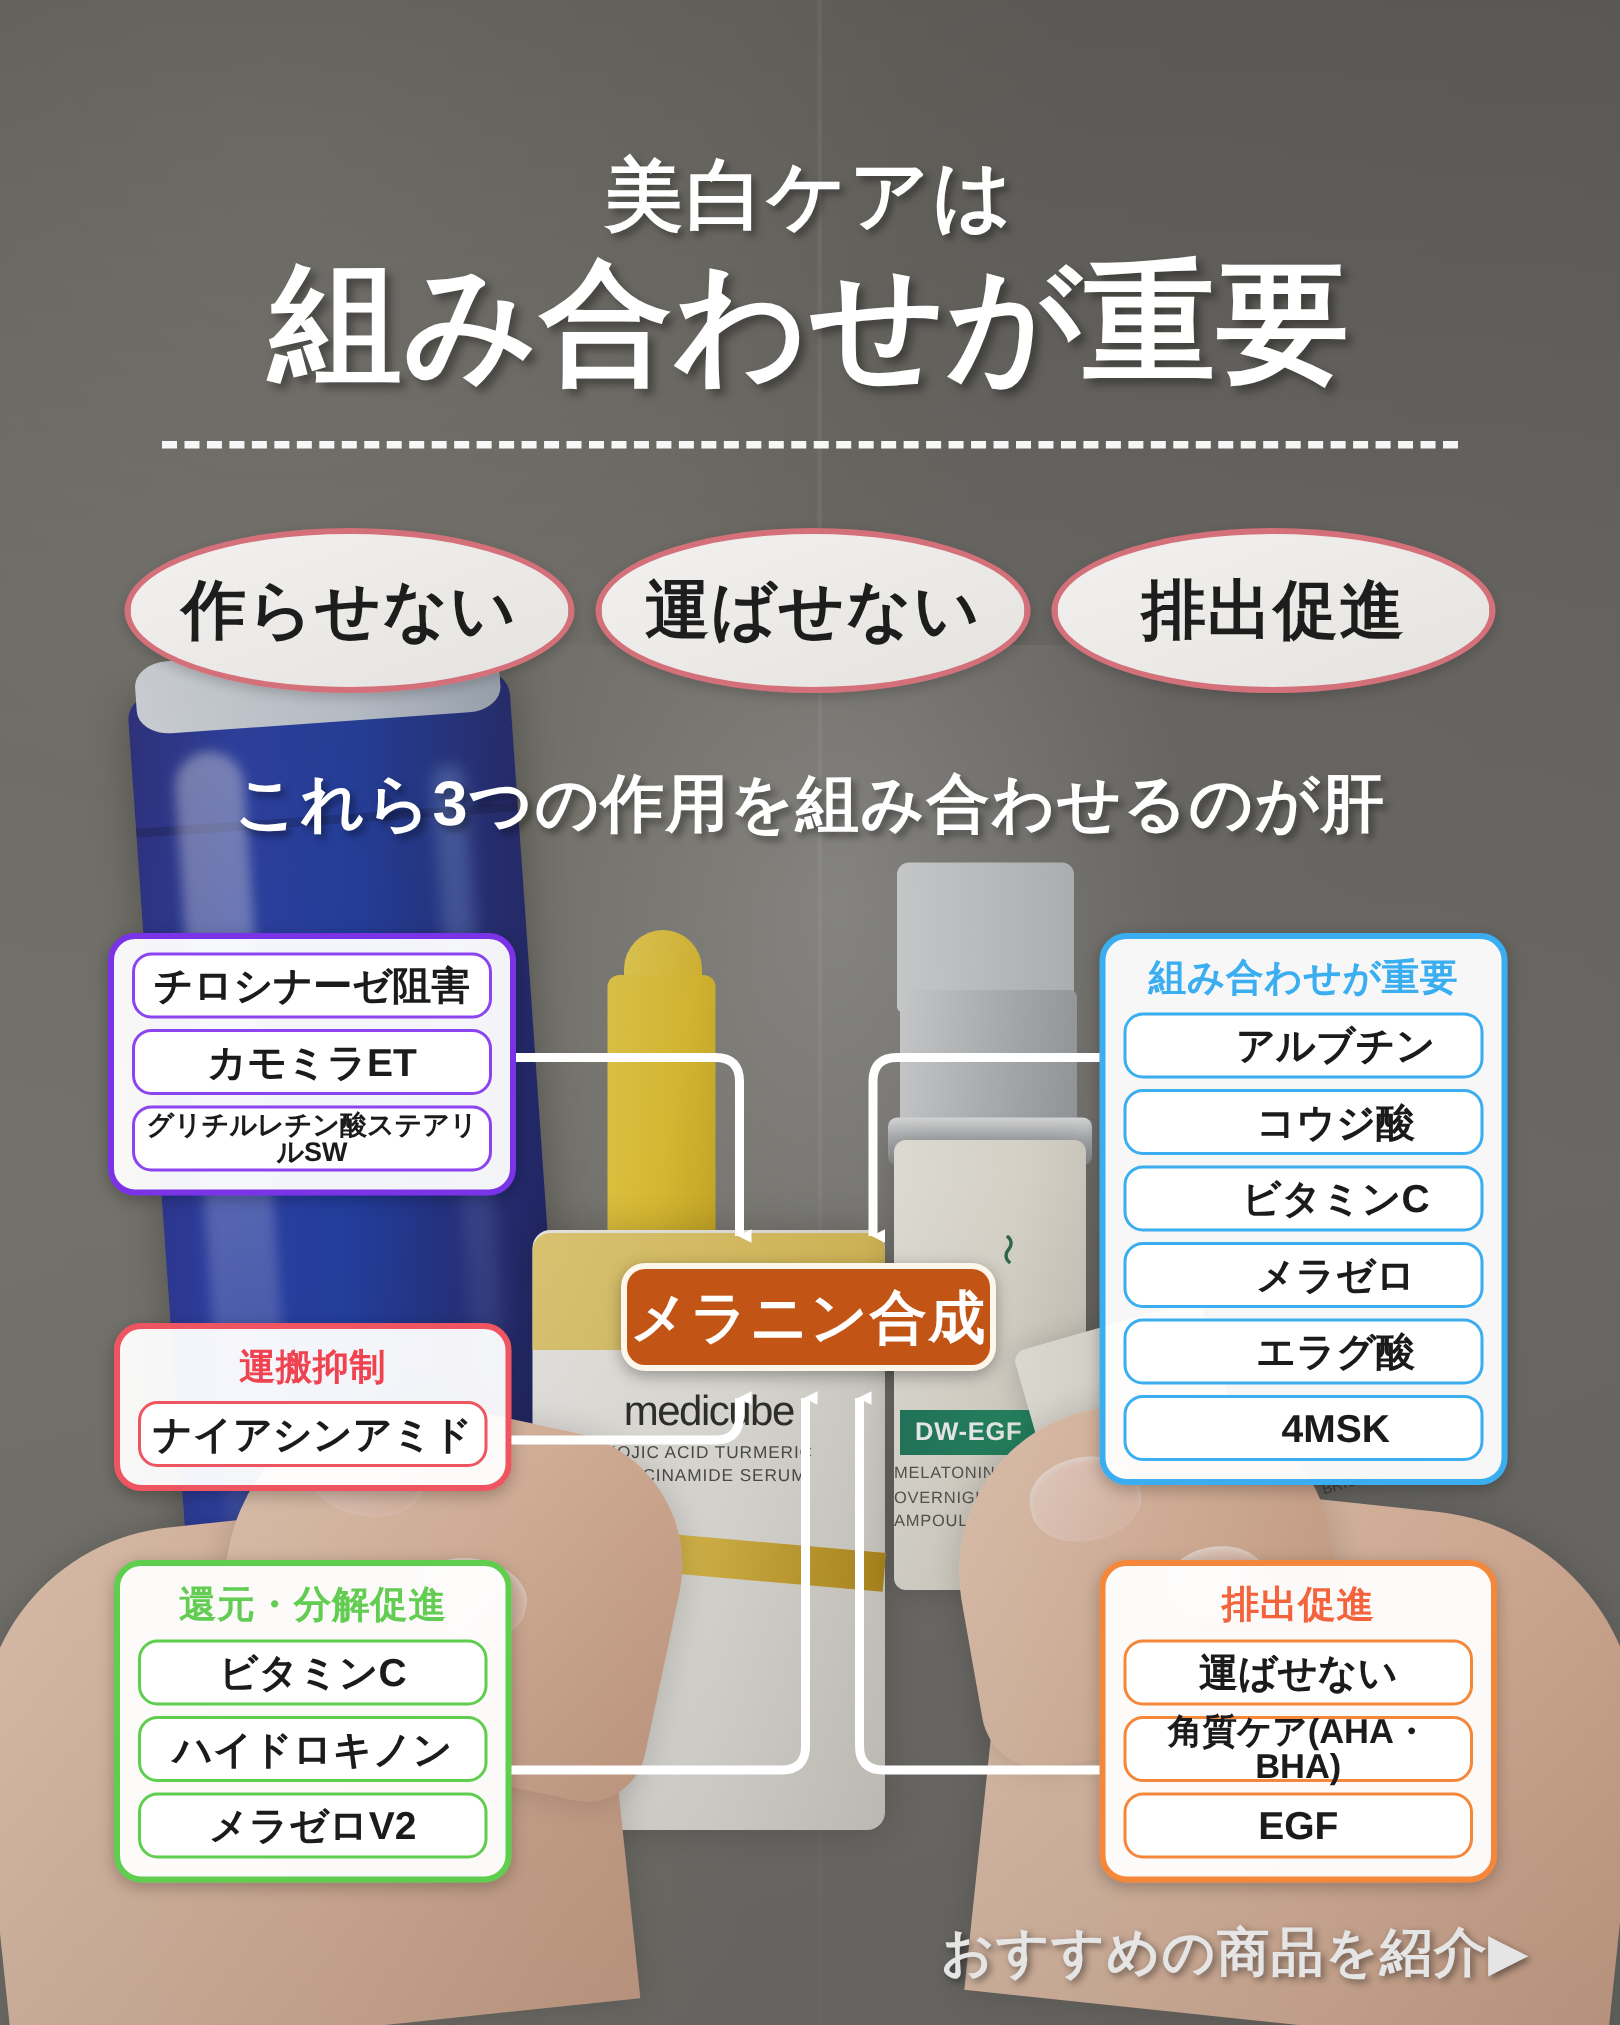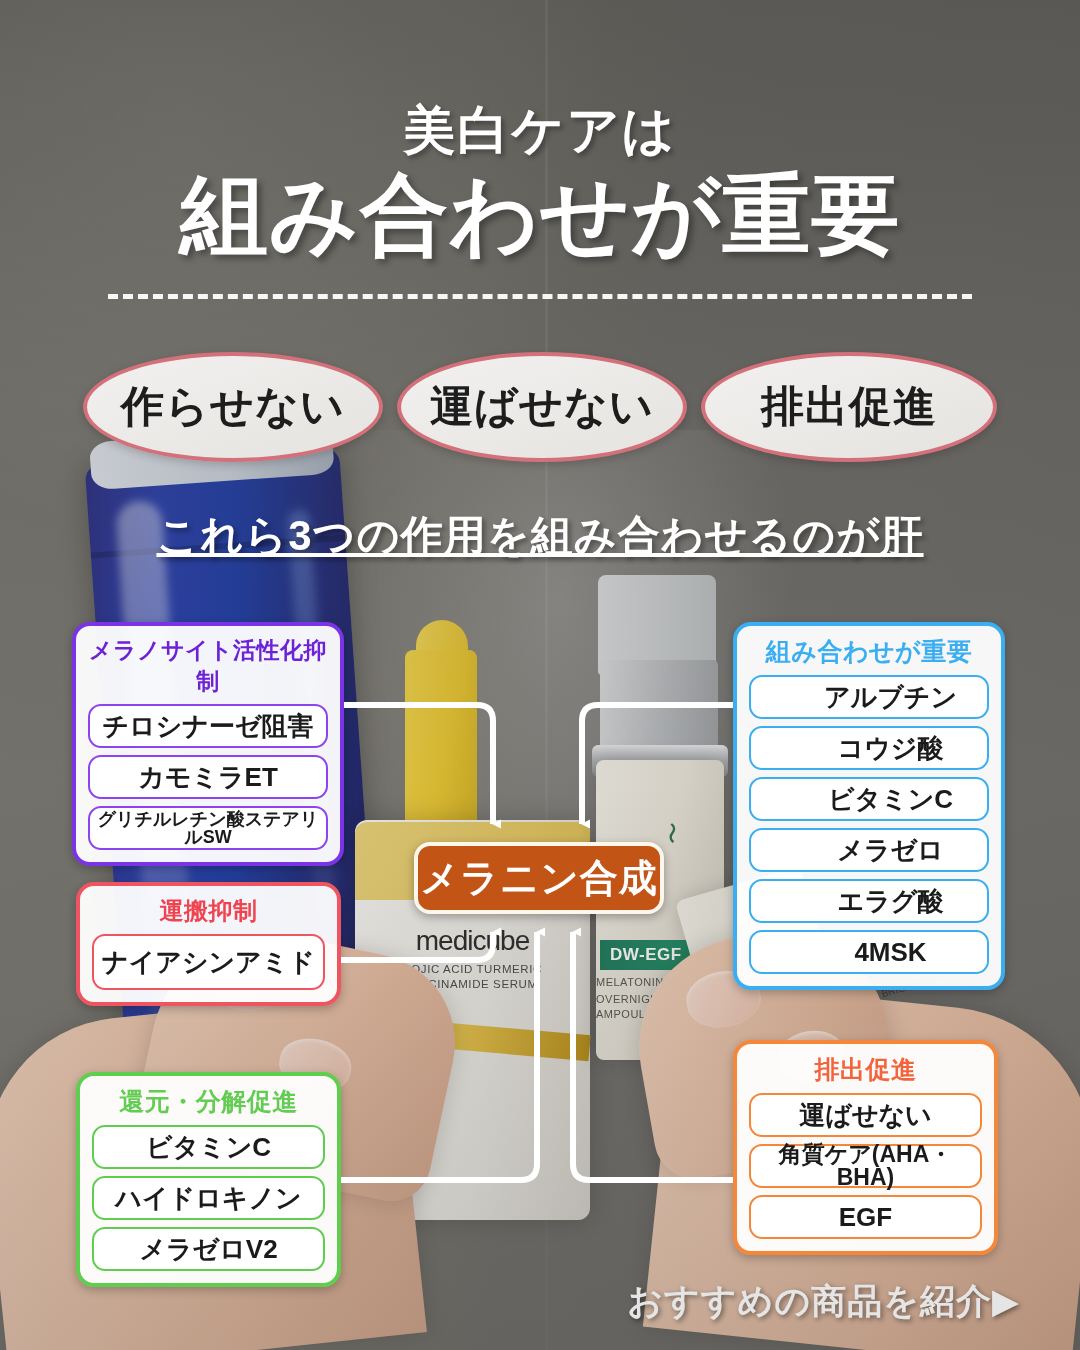--- a/index.html
+++ b/index.html
@@ -220,21 +220,20 @@
     color:#1d1d1d; font-size:43px; font-weight:bold; letter-spacing:1px;
     box-shadow:0 3px 8px rgba(0,0,0,.18);
   }
   .badge.b2{ width:290px; }
   .badge.b3{ width:296px; }
 
   .subtitle{
     position:absolute; left:0; right:0; top:508px; text-align:center;
     color:#fff; font-size:42px; font-weight:bold; letter-spacing:1px;
     text-shadow:3px 3px 5px rgba(0,0,0,.38);
-    text-decoration:underline;
   }
 
   
   .card{
     position:absolute; background:rgba(255,255,255,.95);
     border-radius:18px; padding:9px 12px 12px;
     box-shadow:0 3px 10px rgba(0,0,0,.25);
   }
   .card .ttl{
     text-align:center; font-weight:bold; letter-spacing:.5px;
@@ -255,24 +254,24 @@
   #card-melanocyte .pill.sm{ font-size:18px; }
 
   
   #card-tyrosinase{ left:733px; top:622px; width:272px; border:4px solid #3aaef0; }
   #card-tyrosinase .ttl{ color:#3aaef0; font-size:25px; }
   #card-tyrosinase .pill{ border:2.5px solid #3aaef0; height:44px; font-size:26px;padding-left:43px; }
 
   
   #card-transport{ left:76px; top:882px; width:265px; border:4px solid #ef5560; }
   #card-transport .ttl{ color:#ef4350; font-size:24px; }
-  #card-transport .pill{ border:2.5px solid #ef5560; height:56px; font-size:26px; }
-
-  
-  #card-reduction{ left:76px; top:1072px; width:265px; border:4px solid #5fce4f; }
+  #card-transport .pill{ border:2.5px solid #ef5560; height:44px; font-size:26px; }
+
+  
+  #card-reduction{ left:76px; top:1040px; width:265px; border:4px solid #5fce4f; }
   #card-reduction .ttl{ color:#63cc52; font-size:25px; }
   #card-reduction .pill{ border:2.5px solid #5fce4f; height:44px; font-size:26px; }
 
   
   #card-excretion{ left:733px; top:1040px; width:265px; border:4px solid #f5873a; }
   #card-excretion .ttl{ color:#f4643c; font-size:25px; }
   #card-excretion .pill{ border:2.5px solid #f5873a; height:44px; font-size:26px; }
   #card-excretion .pill.sm{ font-size:23px; }
 
   
@@ -382,21 +381,20 @@
 
     <path d="M341,1180 L521,1180 Q537,1180 537,1164 L537,932" marker-end="url(#ahu)"></path>
 
     <path d="M733,1180 L589,1180 Q573,1180 573,1164 L573,932" marker-end="url(#ahu)"></path>
   </g>
 </svg>
 
 <div id="melanin-node">メラニン合成</div>
 
 <div class="card" id="card-melanocyte">
-  <div class="ttl">メラノサイト活性化抑制</div>
   <div class="pill">チロシナーゼ阻害</div>
   <div class="pill">カモミラET</div>
   <div class="pill sm">グリチルレチン酸ステアリルSW</div>
 </div>
 
 <div class="card" id="card-tyrosinase">
   <div class="ttl">組み合わせが重要</div>
   <div class="pill">アルブチン</div>
   <div class="pill">コウジ酸</div>
   <div class="pill">ビタミンC</div>

